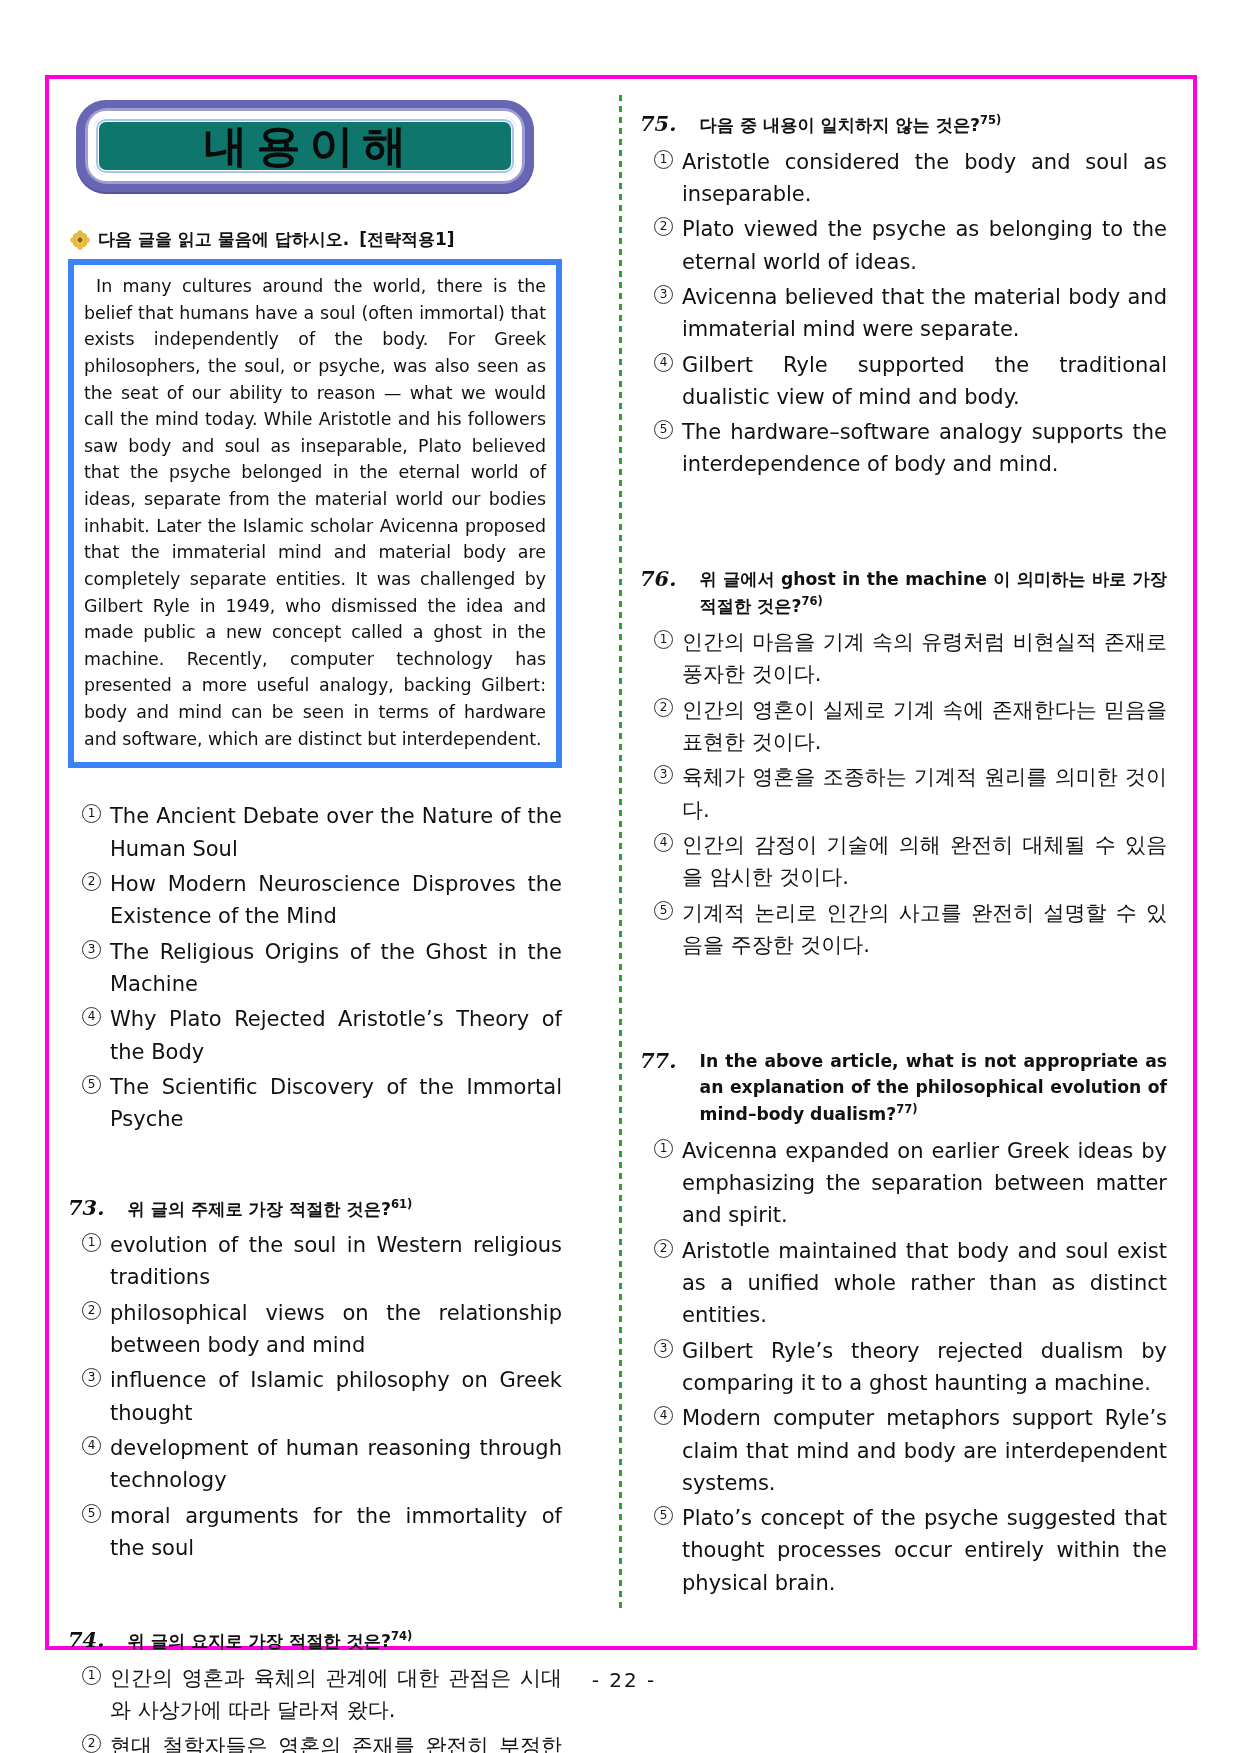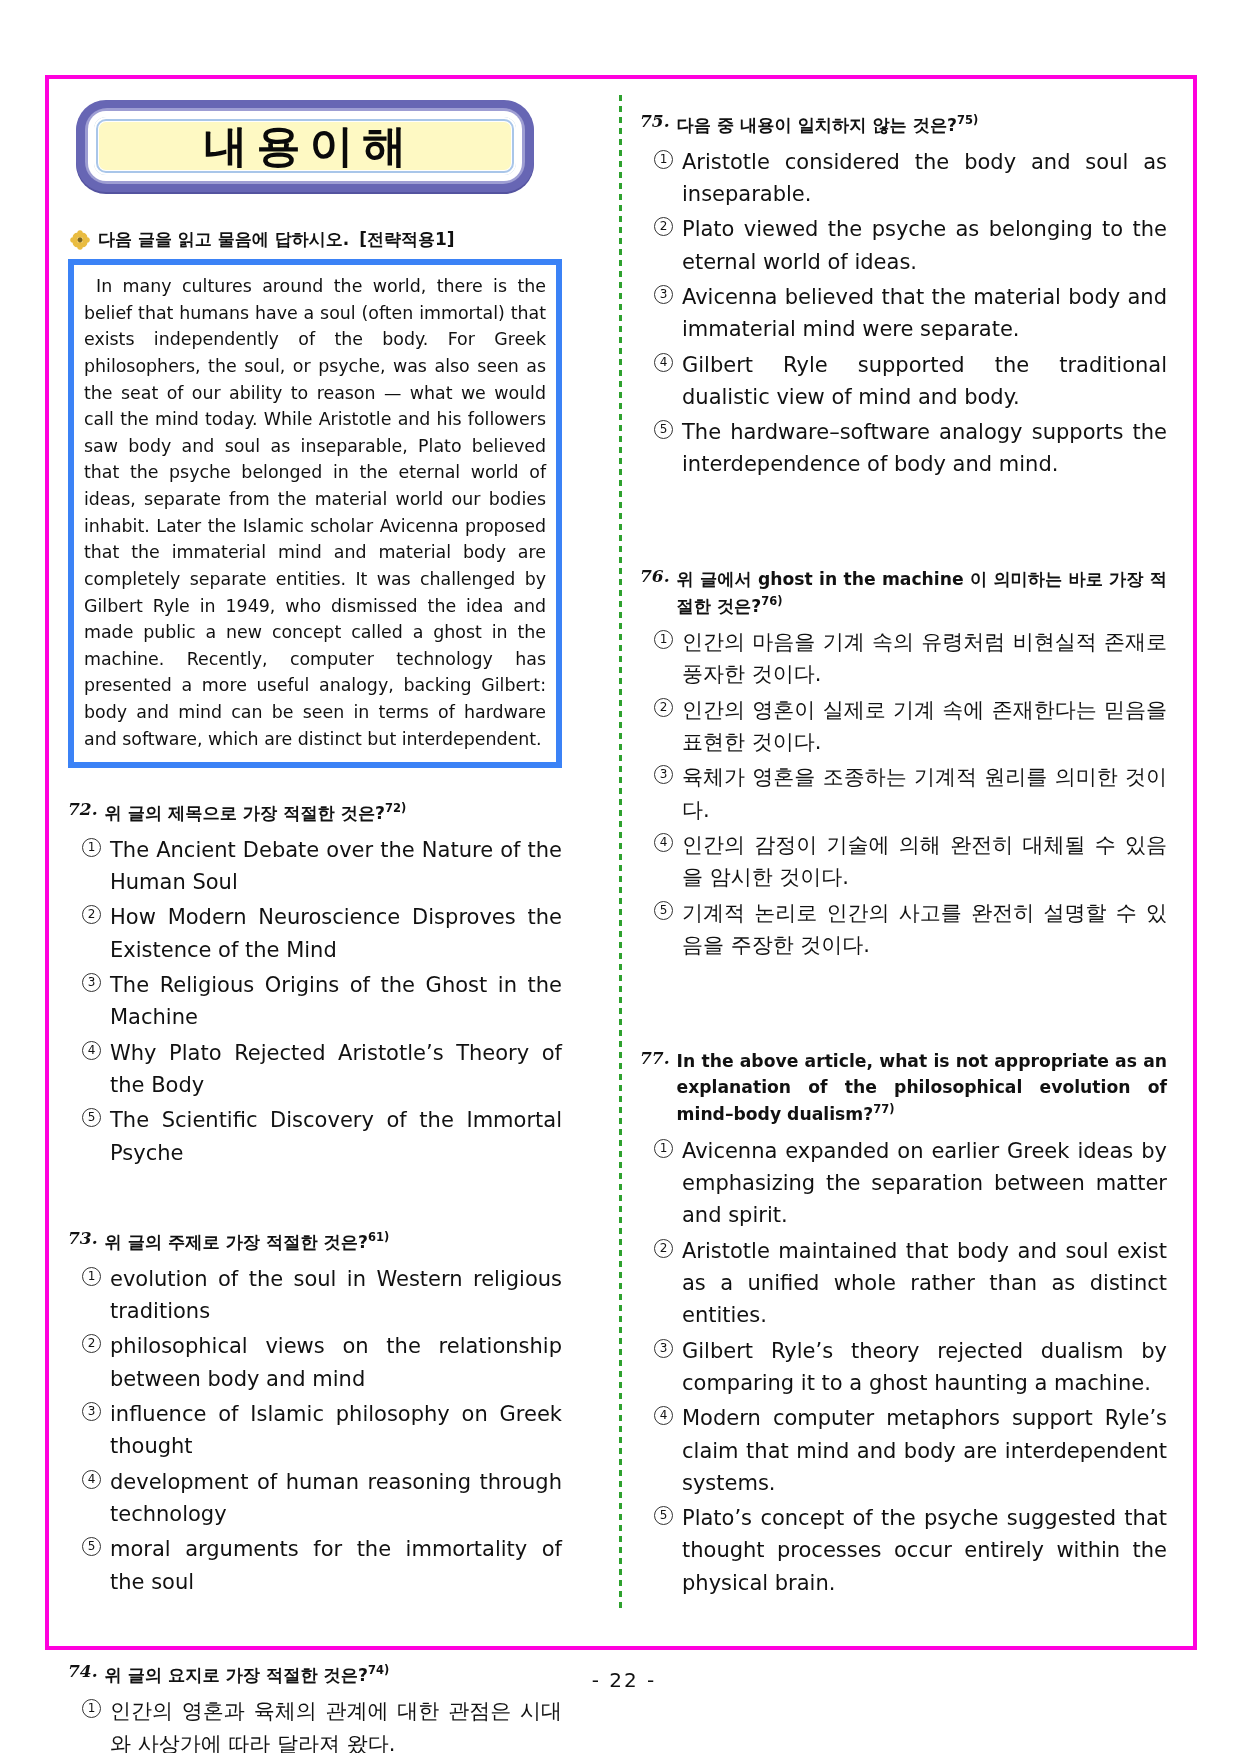--- a/index.html
+++ b/index.html
@@ -26,21 +26,21 @@
   }
 
   .col-left  { position: absolute; left: 68px;  top: 100px; width: 494px; }
   .col-right { position: absolute; left: 640px; top: 112px; width: 527px; }
 
   
   .banner-o { margin-left: 8px; width: 440px; background: #6766b4; border-radius: 30px; padding: 8px 9px;
               box-shadow: 0 2px 0 #54539f; }
   .banner-m { background: #9e9ed3; border-radius: 22px; padding: 3px; }
   .banner-w { background: #ffffff; border-radius: 18px; padding: 6px; }
-  .banner-i { background: #fef9c3; border-radius: 12px; height: 58px;
+  .banner-i { background: #0f766e; border-radius: 12px; height: 58px;
               display: flex; align-items: center; justify-content: center;
               box-shadow: inset 0 0 0 2px #ffffff, inset 0 0 0 4px #a9c6e9, inset 0 0 0 5px #ffffff; }
   .banner-title { font-size: 44px; font-weight: bold; letter-spacing: 9px; text-indent: 9px; color: #0a0a0a; }
 
   
   .instruction { margin: 36px 0 8px 2px; display: flex; align-items: center; gap: 8px;
                  font-weight: bold; font-size: 17px; }
   .instruction .tag { margin-left: 2px; }
 
   
@@ -50,21 +50,21 @@
     font-size: 17.4px; line-height: 1.53;
     text-align: justify; text-indent: 12px;
   }
 
   
   .q { margin-top: 30px; }
   .q-head { display: flex; font-weight: bold; font-size: 17.2px; line-height: 1.5; }
   .q-num {
     font-family: "DejaVu Serif", "Liberation Serif", serif;
     font-style: italic; font-weight: bold;
-    font-size: 17px; line-height: 1.15; margin-right: 7px; white-space: nowrap;
+    font-size: 21px; line-height: 1.15; margin-right: 23px; white-space: nowrap;
   }
   .q-head-text { flex: 1; text-align: justify; }
   .q-head sup { font-size: 11.5px; }
 
   .q-opts { margin-top: 7px; padding-left: 14px; }
   .opt { display: flex; margin: 3px 0; }
   .opt-circ {
     flex: 0 0 auto; box-sizing: border-box;
     width: 19px; height: 19px;
     border: 1.4px solid #333333; border-radius: 50%;
@@ -124,24 +124,20 @@
       </svg>
       <span>다음 글을 읽고 물음에 답하시오.</span>
       <span class="tag">[전략적용1]</span>
     </div>
 
     <div class="passage-box">
       <span>In many cultures around the world, there is the belief that humans have a soul (often immortal) that exists independently of the body. For Greek philosophers, the soul, or psyche, was also seen as the seat of our ability to reason — what we would call the mind today. While Aristotle and his followers saw body and soul as inseparable, Plato believed that the psyche belonged in the eternal world of ideas, separate from the material world our bodies inhabit. Later the Islamic scholar Avicenna proposed that the immaterial mind and material body are completely separate entities. It was challenged by Gilbert Ryle in 1949, who dismissed the idea and made public a new concept called a ghost in the machine. Recently, computer technology has presented a more useful analogy, backing Gilbert: body and mind can be seen in terms of hardware and software, which are distinct but interdependent.</span>
     </div>
 
     <div class="q q72">
-      <div class="q-head">
-        <span class="q-num">72.</span>
-        <span class="q-head-text"><span>위 글의 제목으로 가장 적절한 것은?</span><sup>72)</sup></span>
-      </div>
       <div class="q-opts">
         <div class="opt">
             <span class="opt-circ">1</span>
             <span class="opt-text">The Ancient Debate over the Nature of the Human Soul</span>
           </div>
         <div class="opt">
             <span class="opt-circ">2</span>
             <span class="opt-text">How Modern Neuroscience Disproves the Existence of the Mind</span>
           </div>
         <div class="opt">

